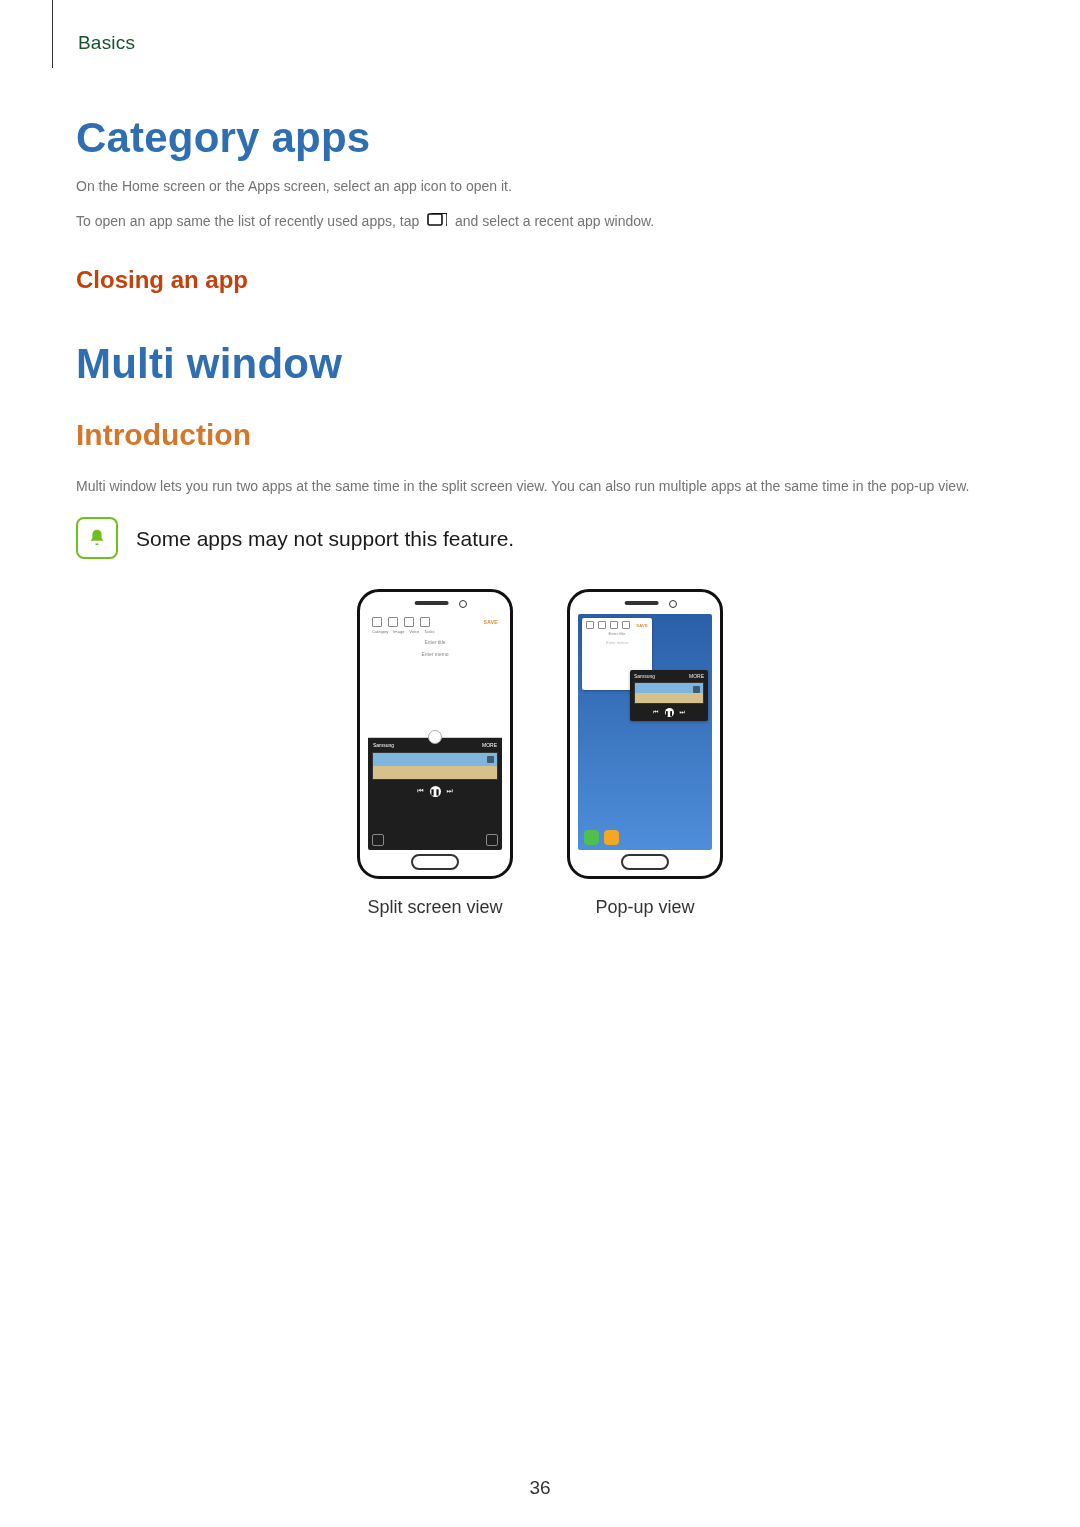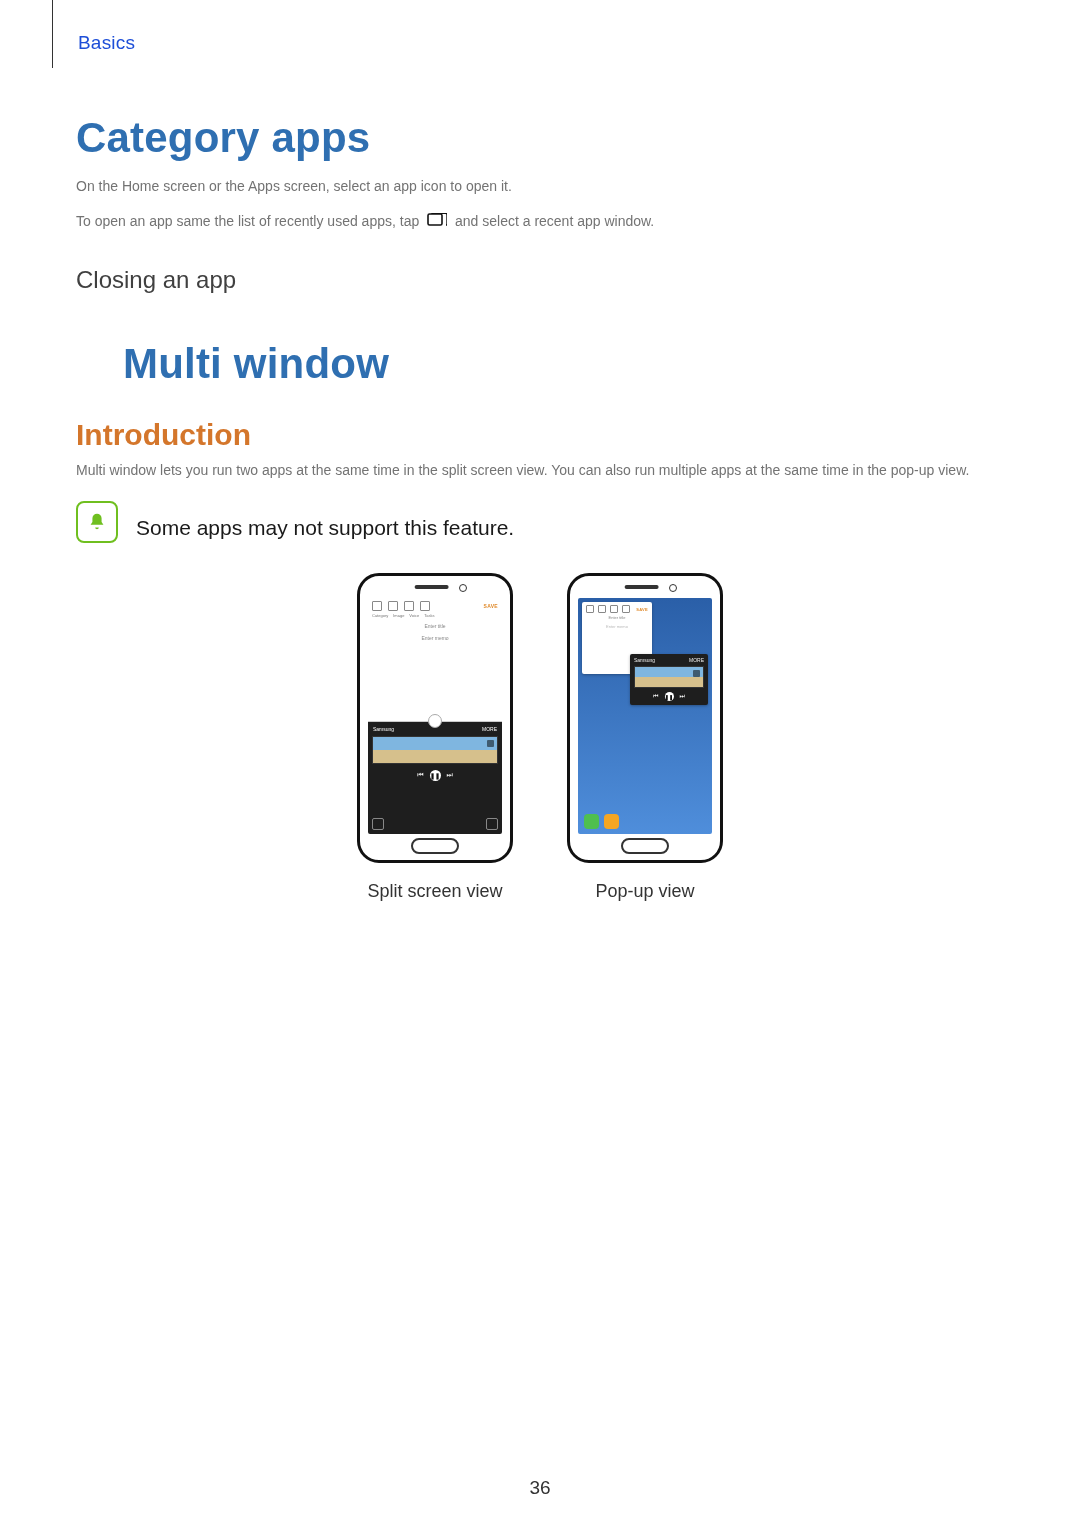--- a/index.html
+++ b/index.html
@@ -20,58 +20,58 @@
   .vrule {
     position: absolute;
     left: 52px;
     top: 0;
     width: 1px;
     height: 68px;
     background: #333;
   }
   .breadcrumb {
     font-size: 19px;
-    color: #1d4ed8;
+    color: #14532d;
     margin: 16px 0 60px 2px;
     letter-spacing: 0.2px;
   }
   h1.blue {
     color: #2f6fb1;
     font-weight: 600;
     font-size: 42px;
     margin: 0 0 14px 0;
     letter-spacing: 0.2px;
   }
   h2.orange {
     color: #d4762b;
     font-weight: 600;
     font-size: 30px;
-    margin: 30px 0 8px 0;
+    margin: 30px 0 24px 0;
   }
   h3.black {
-    color: #404040;
-    font-weight: 400;
+    color: #c2410c;
+    font-weight: 700;
     font-size: 24px;
     margin: 34px 0 10px 0;
   }
   p {
     font-size: 14px;
     line-height: 1.5;
     margin: 6px 0 14px 0;
     color: #737373;
   }
   .recent-icon {
     display: inline-block;
     vertical-align: middle;
     margin: 0 4px 3px 4px;
   }
   .recent-icon svg { display: block; }
   .note-row {
     display: flex;
-    align-items: flex-end;
+    align-items: center;
     gap: 18px;
     margin: 18px 0 30px 0;
   }
   .note-badge {
     flex: 0 0 auto;
     width: 38px;
     height: 38px;
     border: 2px solid #6fbf1f;
     border-radius: 8px;
     display: flex;
@@ -233,21 +233,21 @@
         <rect x="1" y="1" width="14" height="11" rx="1.5" fill="none" stroke="#111" stroke-width="1.6"></rect>
         <path d="M5 1 V0.2 H18.5 A1.5 1.5 0 0 1 20 1.7 V12 H19" fill="none" stroke="#111" stroke-width="1.4"></path>
       </svg>
     </span>
     <span> and select a recent app window.</span>
   </p>
 
   <h3 class="black">Closing an app</h3>
 
 
-  <h1 class="blue" style="margin-top:46px;margin-left:47px;">Multi window</h1>
+  <h1 class="blue" style="margin-top:46px;">Multi window</h1>
 
   <h2 class="orange">Introduction</h2>
 
   <p>Multi window lets you run two apps at the same time in the split screen view. You can also run multiple apps at the same time in the pop-up view.</p>
 
   <div class="note-row">
     <div class="note-badge">
       <svg width="22" height="22" viewBox="0 0 24 24">
         <path d="M12 3 a5 5 0 0 1 5 5 v4 l2 3 H5 l2-3 V8 a5 5 0 0 1 5-5 Z M10 18 a2 2 0 0 0 4 0" fill="#6fbf1f"></path>
       </svg>

